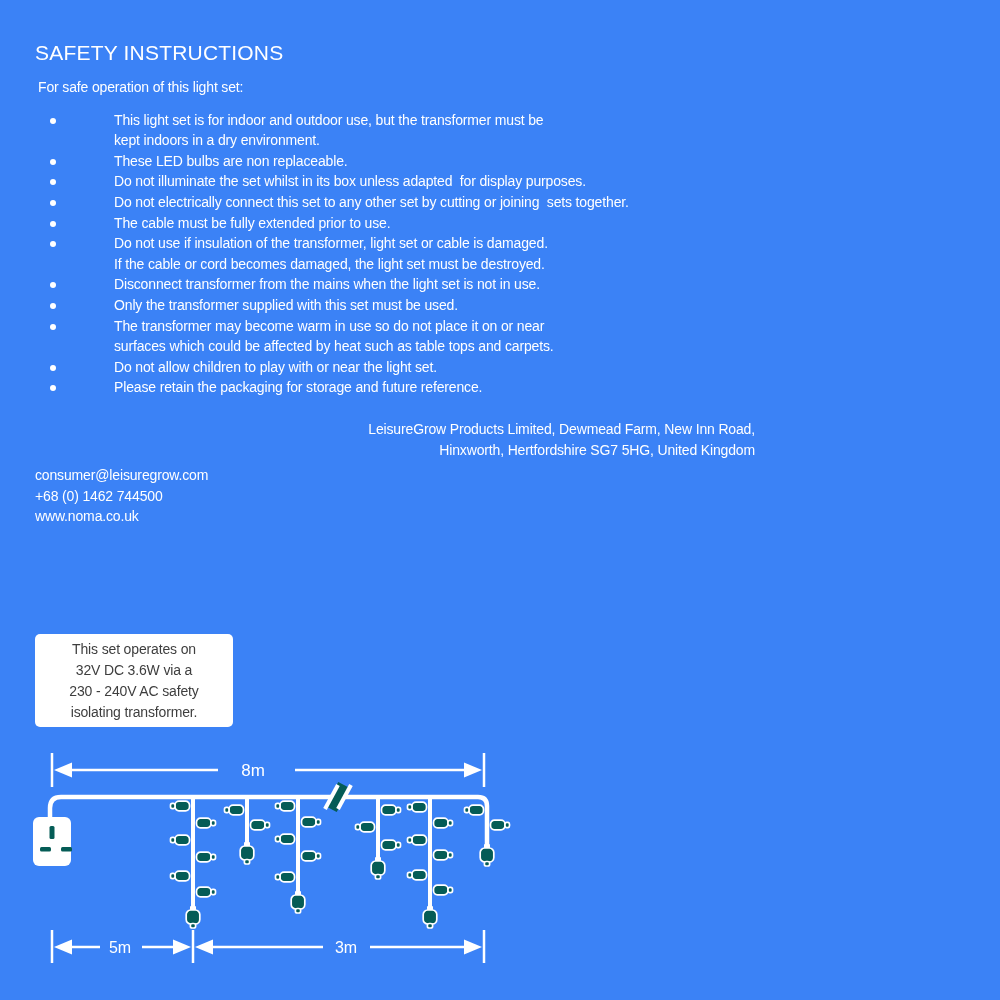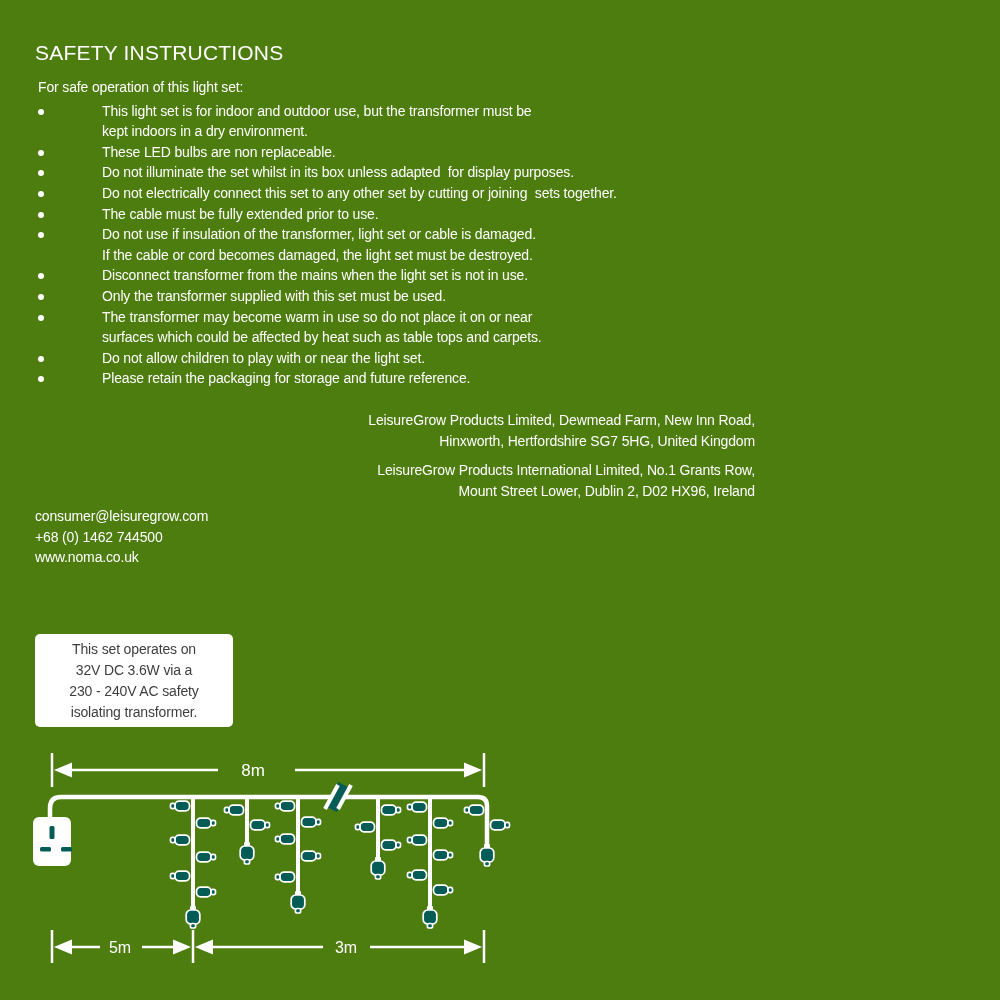--- a/index.html
+++ b/index.html
@@ -1,33 +1,33 @@
 <!DOCTYPE html>
 <html><head>
 <meta charset="utf-8">
 <style>
   html,body{margin:0;padding:0;}
   .page{
     position:relative;
     width:1000px;height:1000px;
-    background:#4d7c0f;
+    background:#3b82f6;
     font-family:"Liberation Sans", sans-serif;
     color:#FFFFFF;
     overflow:hidden;
   }
   .text-col{
     position:absolute;left:35px;top:40px;width:720px;
     font-size:14px;line-height:20.6px;letter-spacing:-0.15px;
   }
   h1.title{
     font-size:21px;line-height:26px;font-weight:500;
     letter-spacing:0.2px;margin:0 0 11px 0;
   }
   .intro{margin:3px;white-space:pre-wrap;}
-  ul.bullets{list-style:none;margin:0;padding:0;}
+  ul.bullets{list-style:none;margin:12px;padding:0;}
   ul.bullets li{position:relative;padding-left:67px;}
   ul.bullets .dot{
     position:absolute;left:3px;top:8px;width:6px;height:6px;
     border-radius:50%;background:#FFFFFF;
   }
   .txt,.addr,.contact-line{white-space:pre-wrap;}
   .addr{margin:0;text-align:right;}
   .addr.uk{margin-top:21px;}
   .addr.ie{margin-top:9px;}
   .contact{margin-top:5px;}
@@ -72,22 +72,20 @@
       <li><span class="dot"></span><span class="txt">Disconnect transformer from the mains when the light set is not in use.</span></li>
       <li><span class="dot"></span><span class="txt">Only the transformer supplied with this set must be used.</span></li>
       <li><span class="dot"></span><span class="txt">The transformer may become warm in use so do not place it on or near
 surfaces which could be affected by heat such as table tops and carpets.</span></li>
       <li><span class="dot"></span><span class="txt">Do not allow children to play with or near the light set.</span></li>
       <li><span class="dot"></span><span class="txt">Please retain the packaging for storage and future reference.</span></li>
     </ul>
 
     <p class="addr uk">LeisureGrow Products Limited, Dewmead Farm, New Inn Road,
 Hinxworth, Hertfordshire SG7 5HG, United Kingdom</p>
-    <p class="addr ie">LeisureGrow Products International Limited, No.1 Grants Row,
-Mount Street Lower, Dublin 2, D02 HX96, Ireland</p>
 
     <div class="contact">
       <div class="contact-line">consumer@leisuregrow.com</div>
       <div class="contact-line">+68 (0) 1462 744500</div>
       <div class="contact-line">www.noma.co.uk</div>
     </div>
   </div>
 
   <div class="info-box">
     <div class="box-txt">This set operates on

